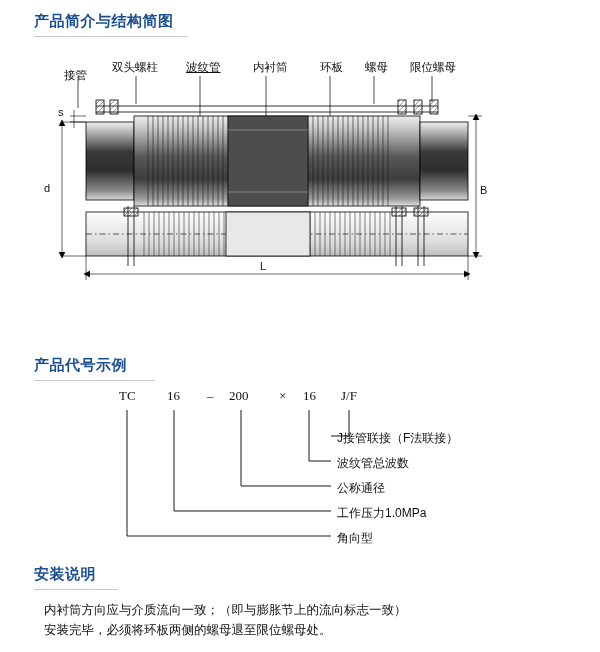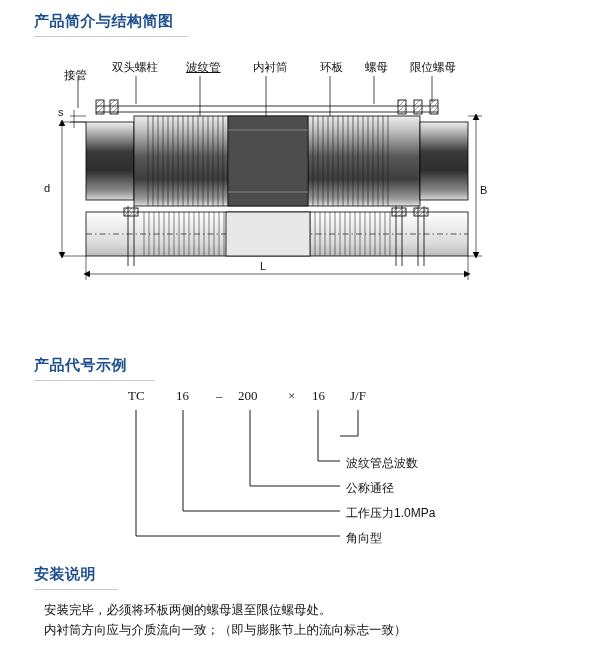--- a/index.html
+++ b/index.html
@@ -51,21 +51,21 @@
   }
   .dim-label {
     position: absolute;
     font-size: 11px;
     color: #111;
   }
 
   
   #figure2 {
     position: absolute;
-    left: 40px;
+    left: 31px;
     top: 388px;
     width: 520px;
     height: 150px;
   }
   .code-token {
     position: absolute;
     font-size: 13px;
     color: #111;
     white-space: nowrap;
     font-family: "Liberation Serif", serif;
@@ -314,20 +314,21 @@
 
 <div id="figure2">
   <div class="code-token" style="left:88px;  top:0px;">TC</div>
   <div class="code-token" style="left:136px; top:0px;">16</div>
   <div class="code-token" style="left:176px; top:0px;">–</div>
   <div class="code-token" style="left:198px; top:0px;">200</div>
   <div class="code-token" style="left:248px; top:0px;">×</div>
   <div class="code-token" style="left:272px; top:0px;">16</div>
   <div class="code-token" style="left:310px; top:0px;">J/F</div>
 
+  <div class="code-desc" style="left:306px; top:42px;">J接管联接（F法联接）</div>
   <div class="code-desc" style="left:306px; top:67px;">波纹管总波数</div>
   <div class="code-desc" style="left:306px; top:92px;">公称通径</div>
   <div class="code-desc" style="left:306px; top:117px;">工作压力1.0MPa</div>
   <div class="code-desc" style="left:306px; top:142px;">角向型</div>
 
   <svg width="520" height="160" viewBox="0 0 520 160">
     <g stroke="#000" stroke-width="0.9" fill="none">
 
       <path d="M318,22 L318,48 L300,48"></path>
 
@@ -336,15 +337,15 @@
       <path d="M210,22 L210,98 L300,98"></path>
 
       <path d="M143,22 L143,123 L300,123"></path>
 
       <path d="M96,22 L96,148 L300,148"></path>
     </g>
   </svg>
 </div>
 
 <div id="install-notes">
+  <div>内衬筒方向应与介质流向一致；（即与膨胀节上的流向标志一致）</div>
   <div>安装完毕，必须将环板两侧的螺母退至限位螺母处。</div>
-  <div>内衬筒方向应与介质流向一致；（即与膨胀节上的流向标志一致）</div>
 </div>
 
 </body></html>

